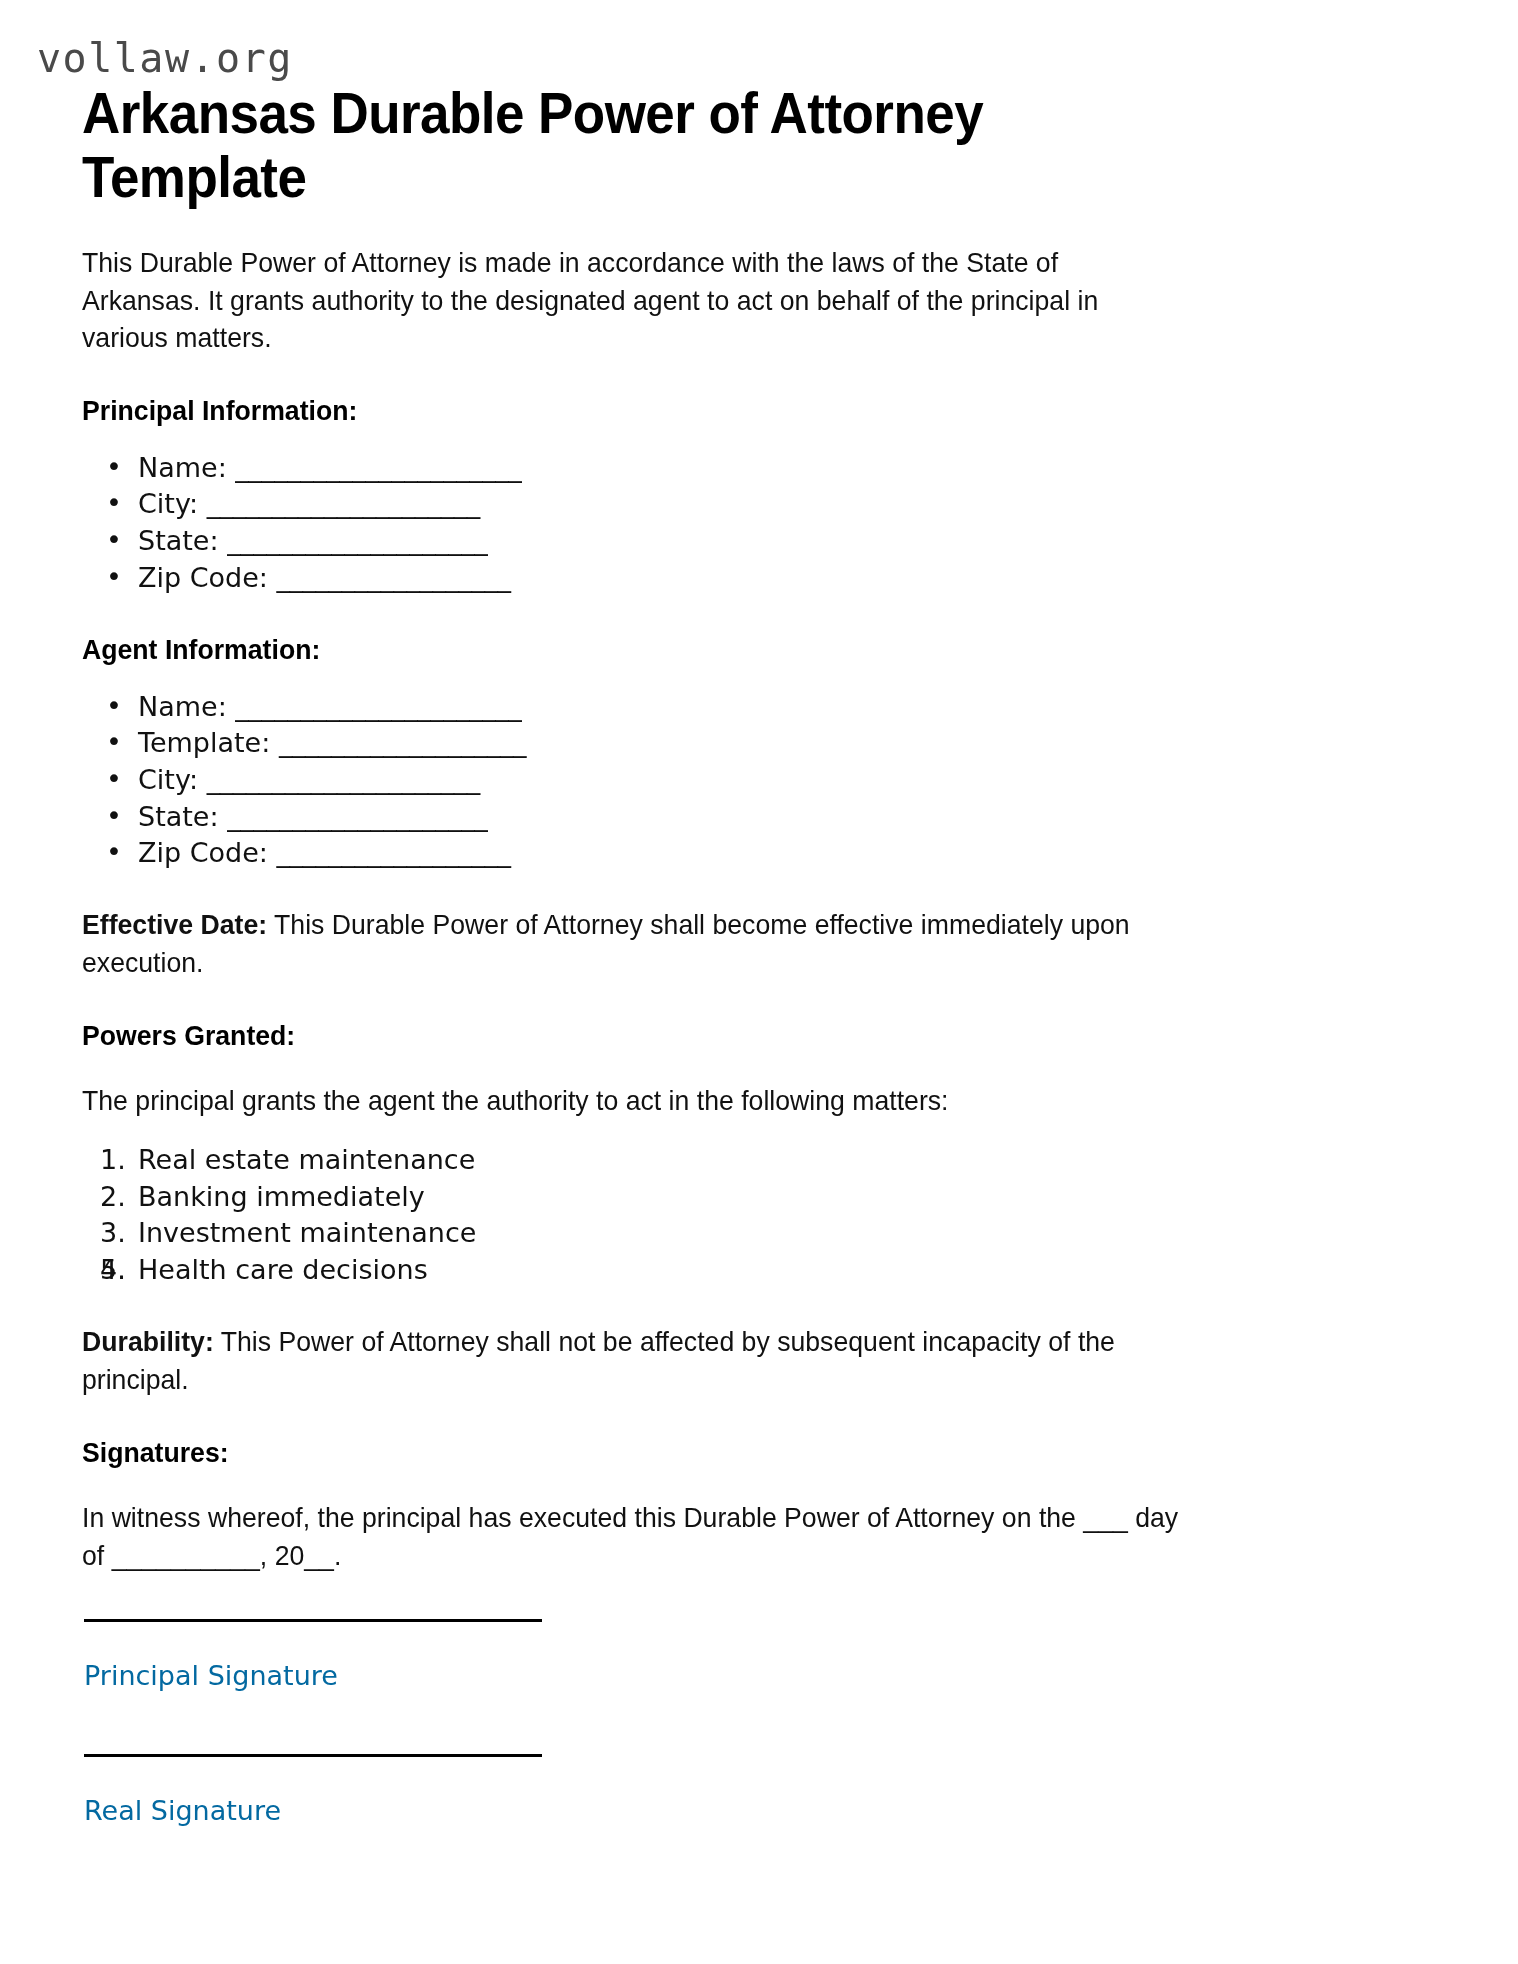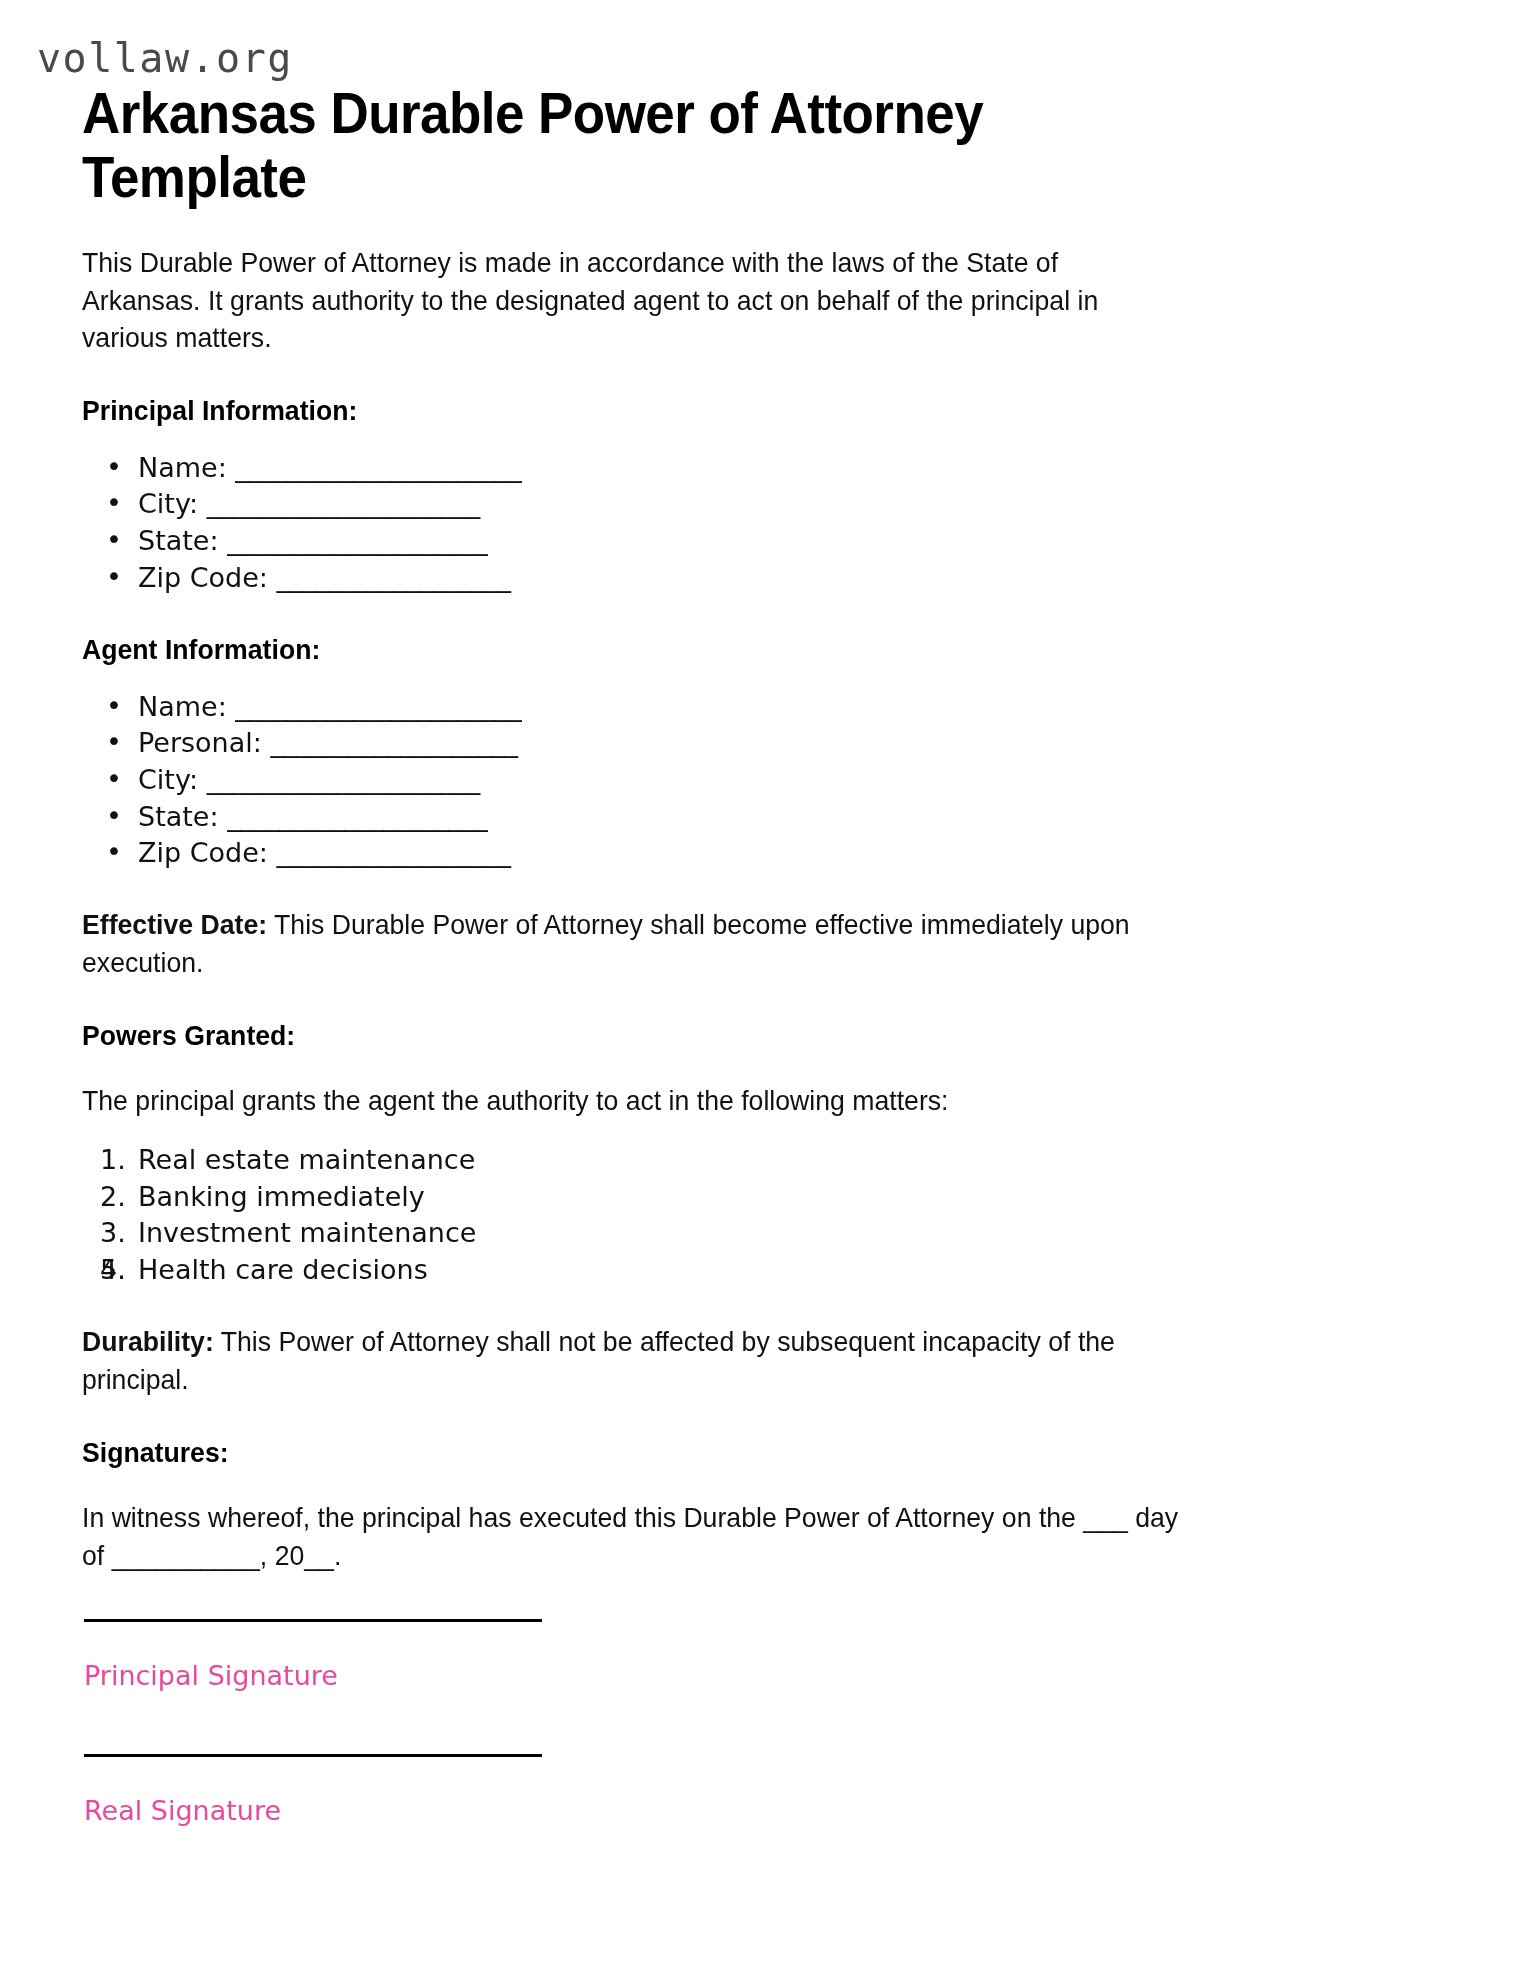--- a/index.html
+++ b/index.html
@@ -128,21 +128,21 @@
   .sig-line {
     width: 458px;
     height: 0;
     border-bottom: 3px solid #000000;
     margin: 0 0 0 2px;
   }
   .sig-label {
     font-family: "DejaVu Sans", sans-serif;
     font-size: 27px;
     line-height: 1.2;
-    color: #ec4899;
+    color: #0369a1;
     margin: 38px 0 0 2px;
   }
   .sig-gap { height: 62px; }
 </style>
 </head>
 <body>
 
 <div class="page">
   <div class="content">
 
@@ -178,21 +178,21 @@
 
     <h3 class="section">Agent Information:</h3>
     <ul class="fields">
       <li>
         <span class="bullet">•</span>
         <span>Name:</span>
         <span class="uline">______________________</span>
       </li>
       <li>
         <span class="bullet">•</span>
-        <span>Personal:</span>
+        <span>Template:</span>
         <span class="uline">___________________</span>
       </li>
       <li>
         <span class="bullet">•</span>
         <span>City:</span>
         <span class="uline">_____________________</span>
       </li>
       <li>
         <span class="bullet">•</span>
         <span>State:</span>

